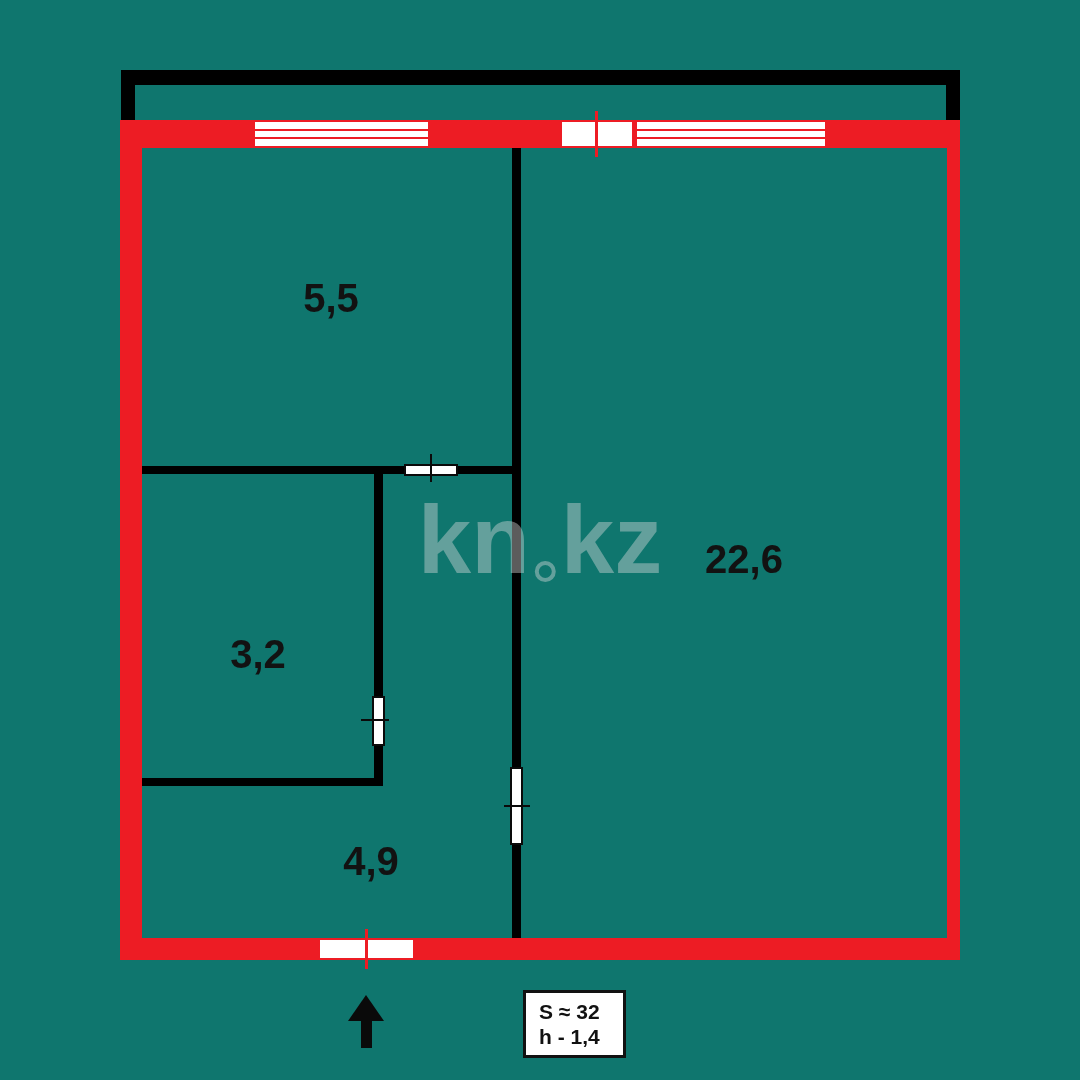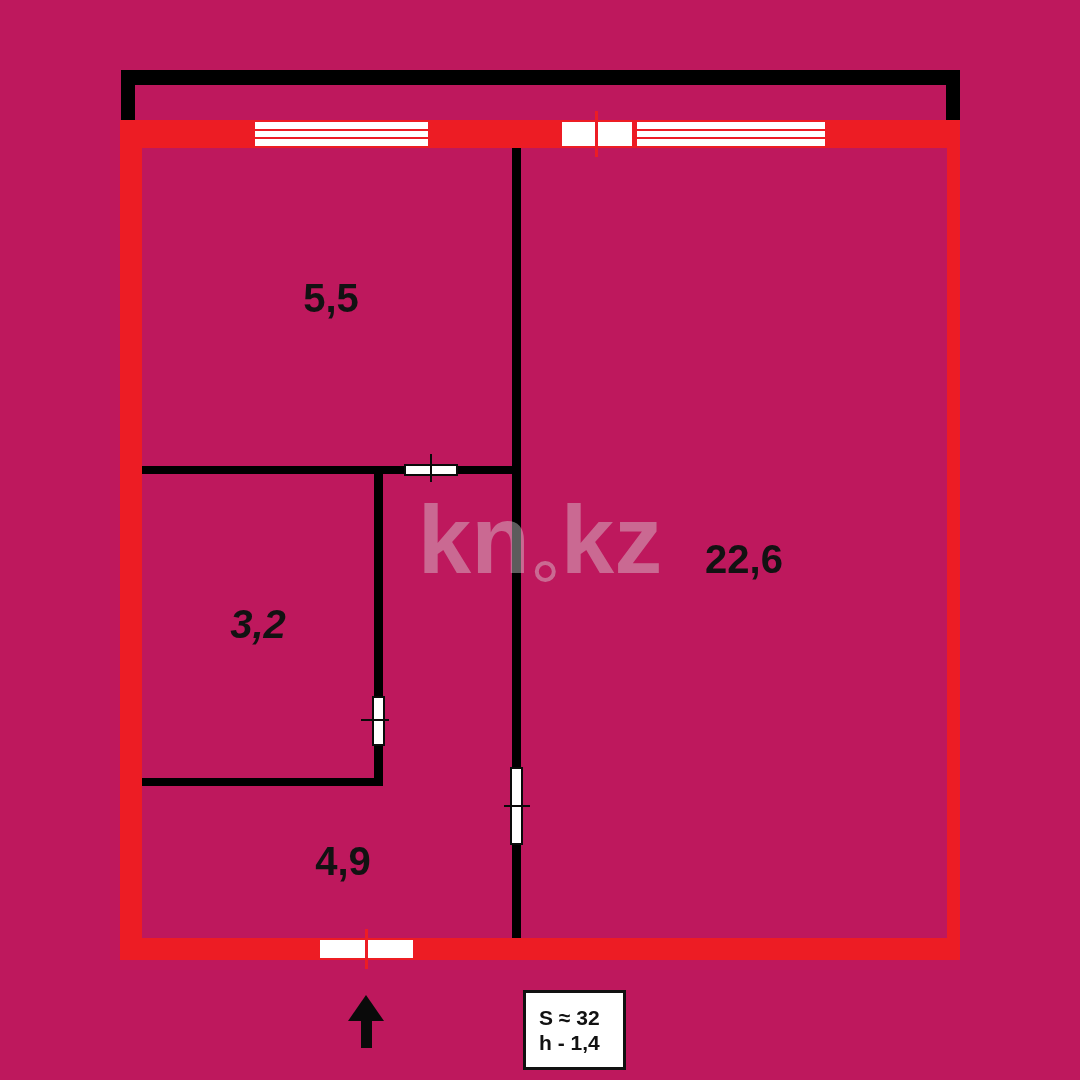--- a/index.html
+++ b/index.html
@@ -1,17 +1,17 @@
 <!DOCTYPE html>
 <html><head>
 <meta charset="utf-8">
 <style>
   html,body{margin:0;padding:0;background:#fff;}
   .canvas{
-    position:relative;width:1080px;height:1080px;background:#be185d;overflow:hidden;
+    position:relative;width:1080px;height:1080px;background:#0f766e;overflow:hidden;
     font-family:"Liberation Sans", sans-serif;
   }
   
   .wall-red{position:absolute;background:#ed1c24;}
   
   .balcony{position:absolute;background:#000;}
   
   .wall-black{position:absolute;background:#000;}
   
   .window{
@@ -49,21 +49,21 @@
   }
   
   .arrow-head{
     position:absolute;width:0;height:0;
     border-left:18px solid transparent;border-right:18px solid transparent;
     border-bottom:26px solid #0a0a0a;
   }
   .arrow-shaft{position:absolute;background:#0a0a0a;}
   
   .info-box{
-    position:absolute;left:523px;top:990px;width:103px;height:80px;
+    position:absolute;left:523px;top:990px;width:103px;height:68px;
     border:3px solid #111;box-sizing:border-box;background:#fff;
     display:flex;flex-direction:column;justify-content:center;
     padding-left:13px;font-weight:bold;font-size:21px;line-height:25px;color:#111;
   }
 </style>
 </head>
 <body>
 
 <div class="canvas">
 
@@ -102,23 +102,23 @@
   <div class="tick-black" style="left:430px;top:454px;width:2px;height:28px;"></div>
 
   <div class="wall-black" style="left:374px;top:470px;width:9px;height:226px;"></div>
   <div class="wall-black" style="left:374px;top:746px;width:9px;height:40px;"></div>
   <div class="door-black" style="left:372px;top:696px;width:13px;height:50px;"></div>
   <div class="tick-black" style="left:361px;top:719px;width:28px;height:2px;"></div>
 
   <div class="wall-black" style="left:142px;top:778px;width:241px;height:8px;"></div>
 
   <div class="room-label" style="left:331px;top:298px;">5,5</div>
-  <div class="room-label" style="left:258px;top:624px;font-style:italic;">3,2</div>
+  <div class="room-label" style="left:258px;top:654px;">3,2</div>
   <div class="room-label" style="left:744px;top:559px;">22,6</div>
-  <div class="room-label" style="left:343px;top:861px;">4,9</div>
+  <div class="room-label" style="left:371px;top:861px;">4,9</div>
 
   <div class="watermark">
     <span>kn</span>
     <span class="ring"></span>
     <span>kz</span>
   </div>
 
   <div class="arrow-head" style="left:348px;top:995px;"></div>
   <div class="arrow-shaft" style="left:361px;top:1019px;width:11px;height:29px;"></div>
 

